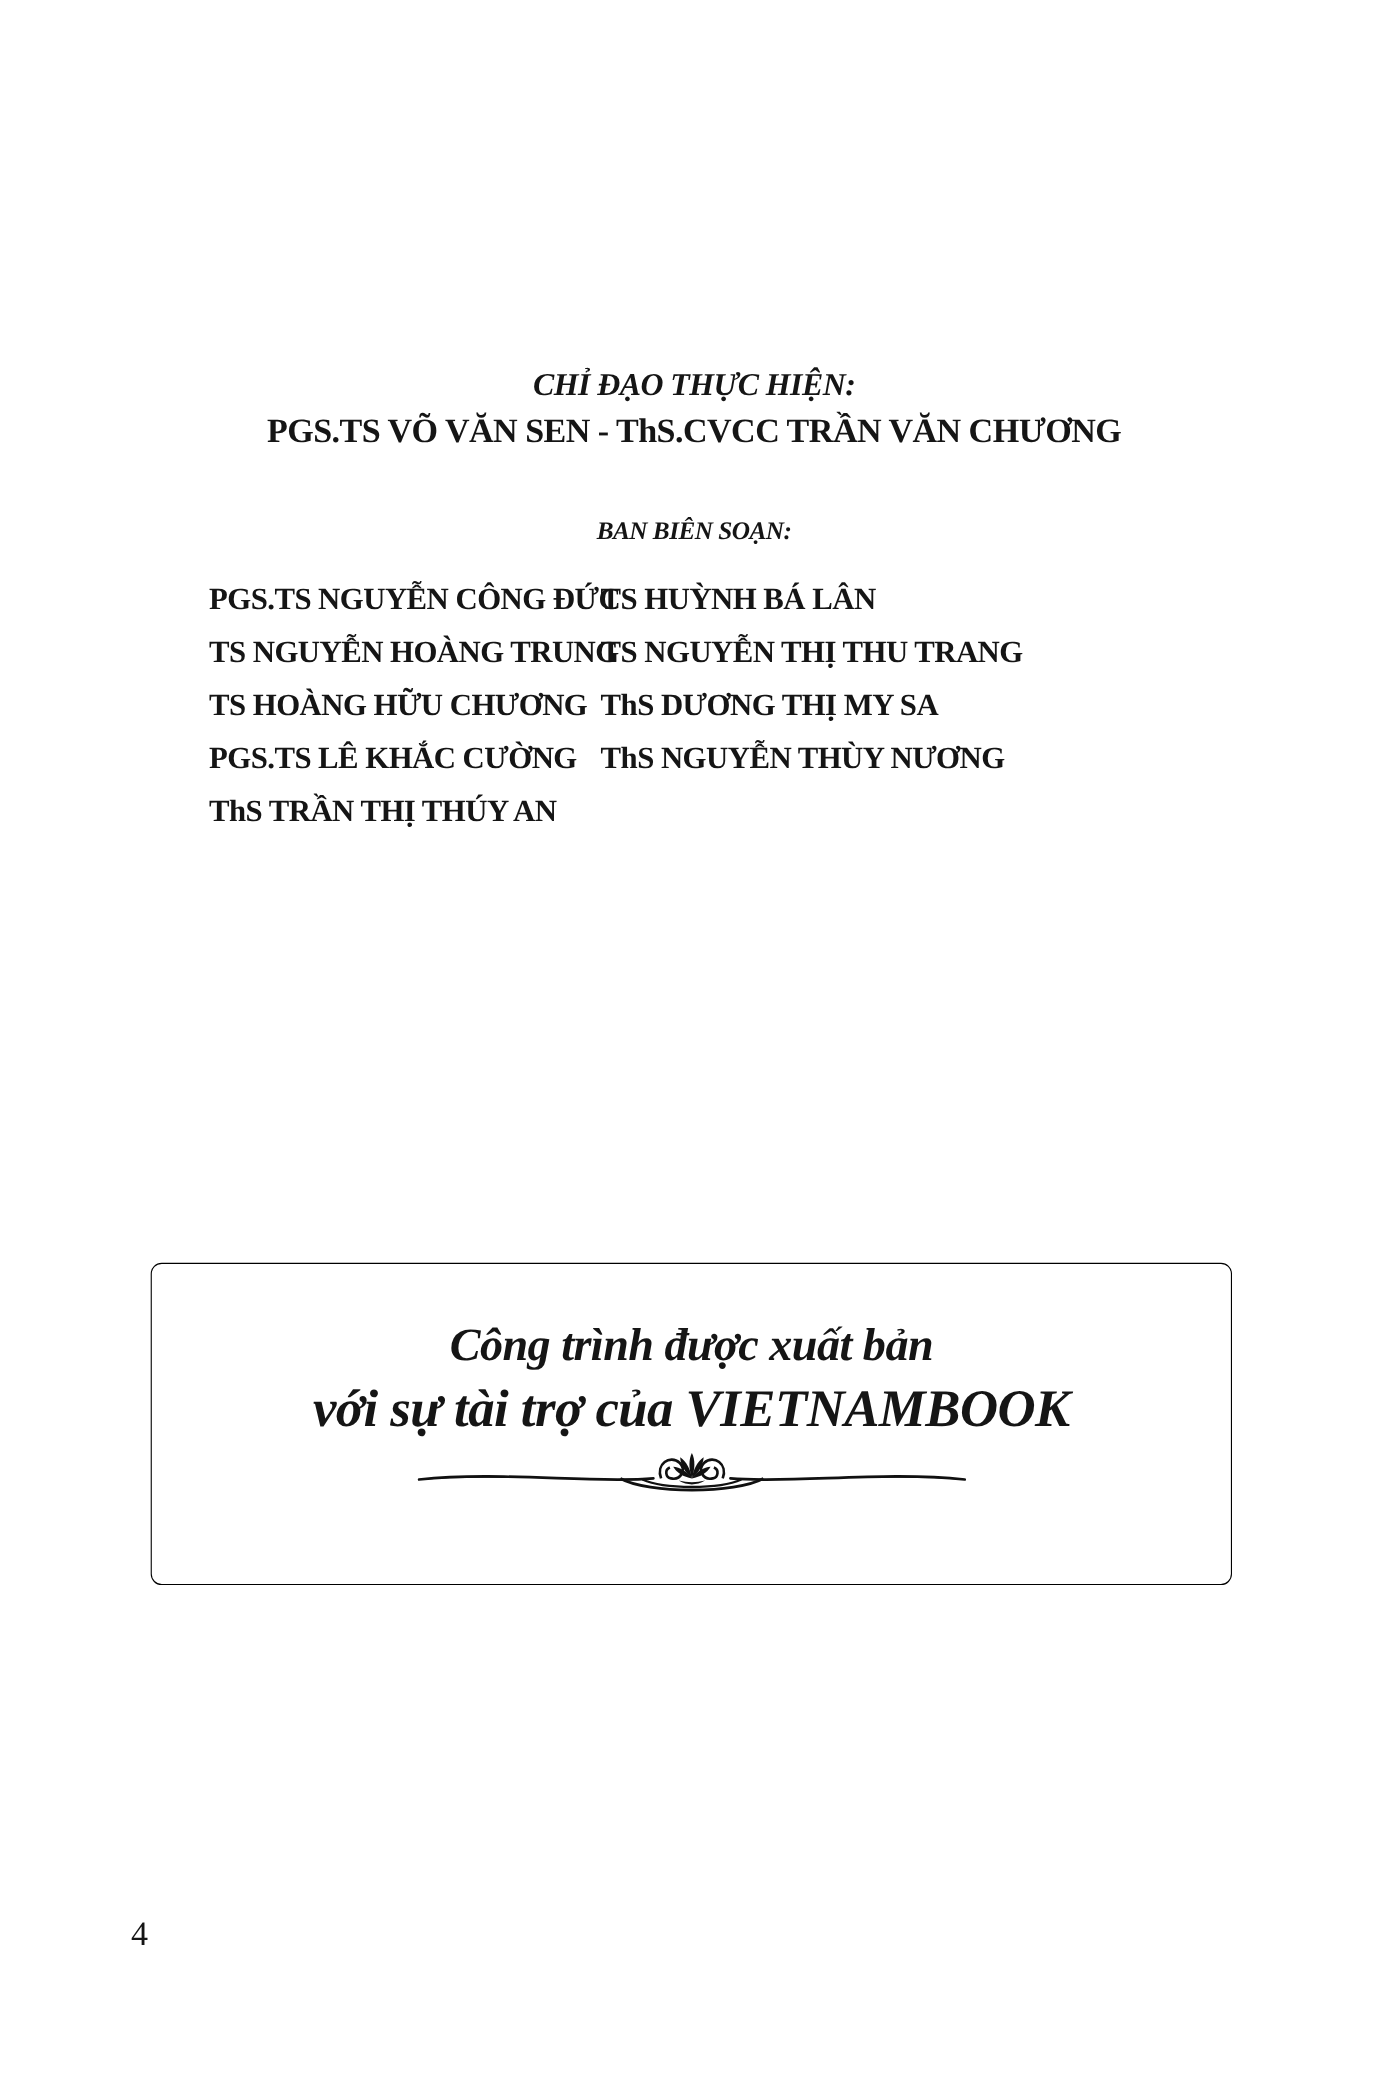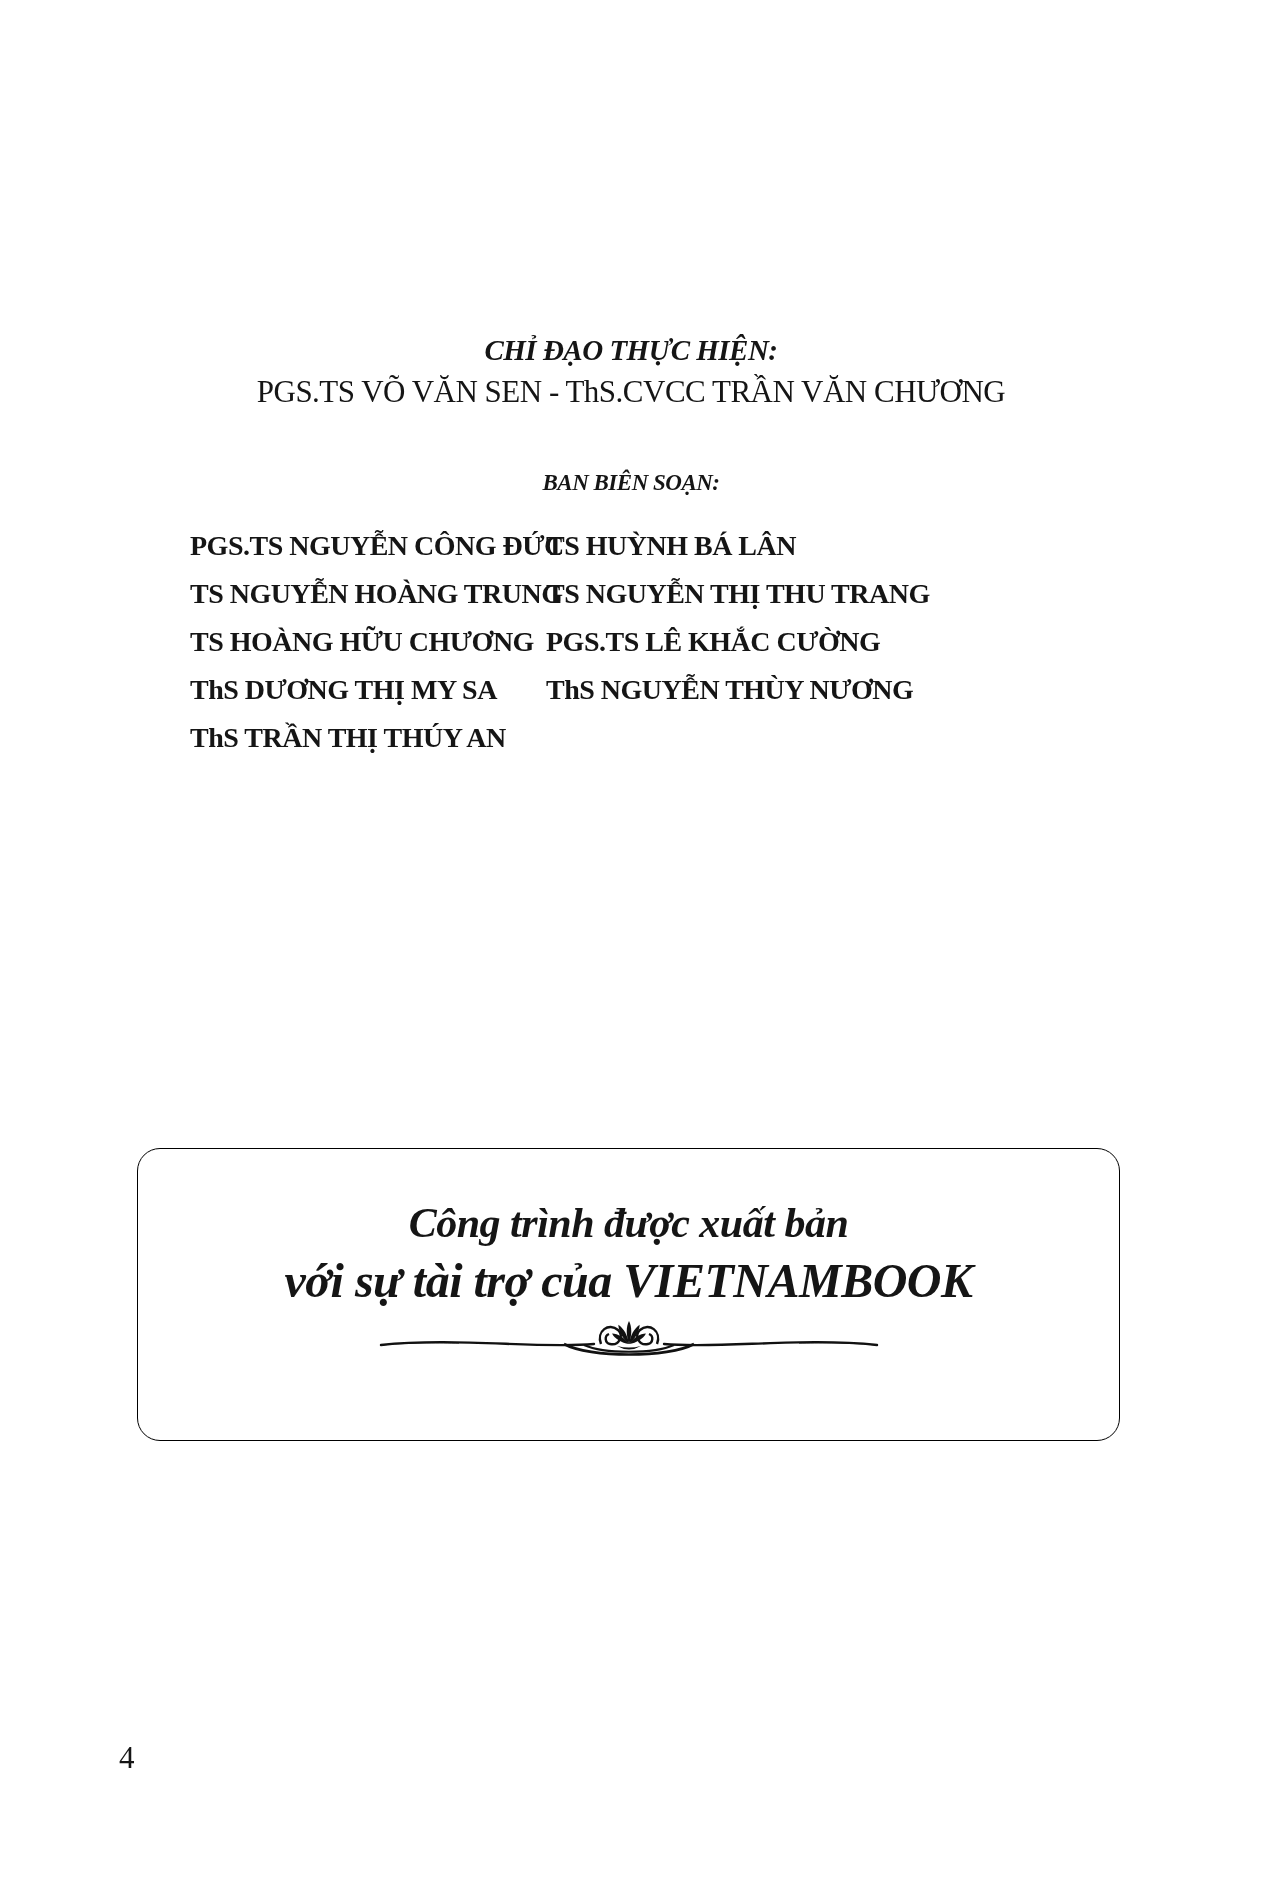--- a/index.html
+++ b/index.html
@@ -28,21 +28,21 @@
     top: 334px;
     font-size: 29px;
     font-weight: bold;
     font-style: italic;
     letter-spacing: -0.5px;
   }
 
   .exec-names {
     top: 374px;
     font-size: 31px;
-    font-weight: normal;
+    font-weight: bold;
     letter-spacing: -0.5px;
   }
 
   .board-heading {
     top: 470px;
     font-size: 23px;
     font-weight: bold;
     font-style: italic;
     letter-spacing: -0.5px;
   }
@@ -63,21 +63,21 @@
     line-height: 48px;
   }
 
   .sponsor-box {
     position: absolute;
     left: 137px;
     top: 1148px;
     width: 983px;
     height: 293px;
     border: 1.5px solid #000000;
-    border-radius: 23px;
+    border-radius: 10px;
     box-sizing: border-box;
     text-align: center;
   }
   .sponsor-line1 {
     margin-top: 50px;
     font-size: 42px;
     font-weight: bold;
     font-style: italic;
     letter-spacing: -0.5px;
     white-space: nowrap;
@@ -112,22 +112,22 @@
 <div class="center-line exec-names">PGS.TS VÕ VĂN SEN - ThS.CVCC TRẦN VĂN CHƯƠNG</div>
 
 <div class="center-line board-heading">BAN BIÊN SOẠN:</div>
 
 <div class="board-grid">
   <div class="board-name">PGS.TS NGUYỄN CÔNG ĐỨC</div>
   <div class="board-name">TS HUỲNH BÁ LÂN</div>
   <div class="board-name">TS NGUYỄN HOÀNG TRUNG</div>
   <div class="board-name">TS NGUYỄN THỊ THU TRANG</div>
   <div class="board-name">TS HOÀNG HỮU CHƯƠNG</div>
+  <div class="board-name">ThS DƯƠNG THỊ MY SA</div>
   <div class="board-name">PGS.TS LÊ KHẮC CƯỜNG</div>
-  <div class="board-name">ThS DƯƠNG THỊ MY SA</div>
   <div class="board-name">ThS NGUYỄN THÙY NƯƠNG</div>
   <div class="board-name">ThS TRẦN THỊ THÚY AN</div>
 </div>
 
 <div class="sponsor-box">
   <div class="sponsor-line1">Công trình được xuất bản</div>
   <div class="sponsor-line2">với sự tài trợ của VIETNAMBOOK</div>
   <div class="flourish-wrap">
     <svg width="500" height="52" viewBox="0 0 500 52" xmlns="http://www.w3.org/2000/svg">
 

